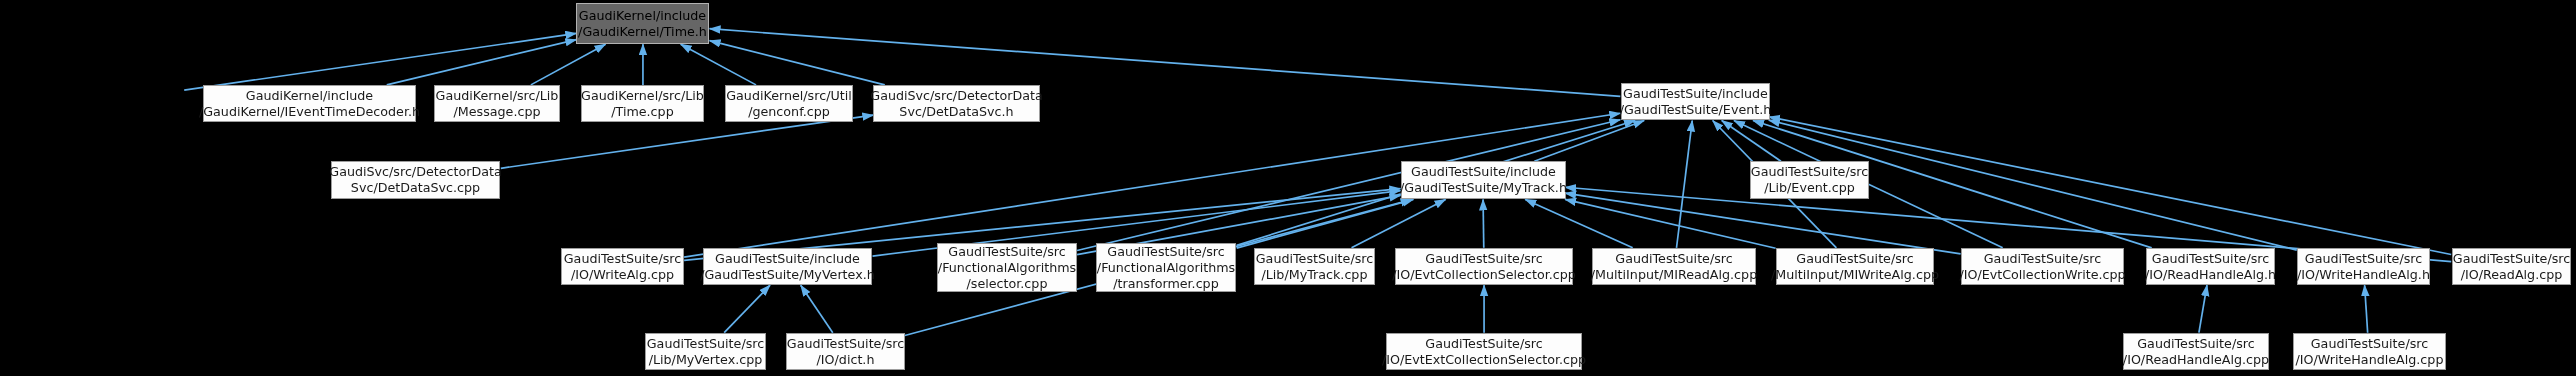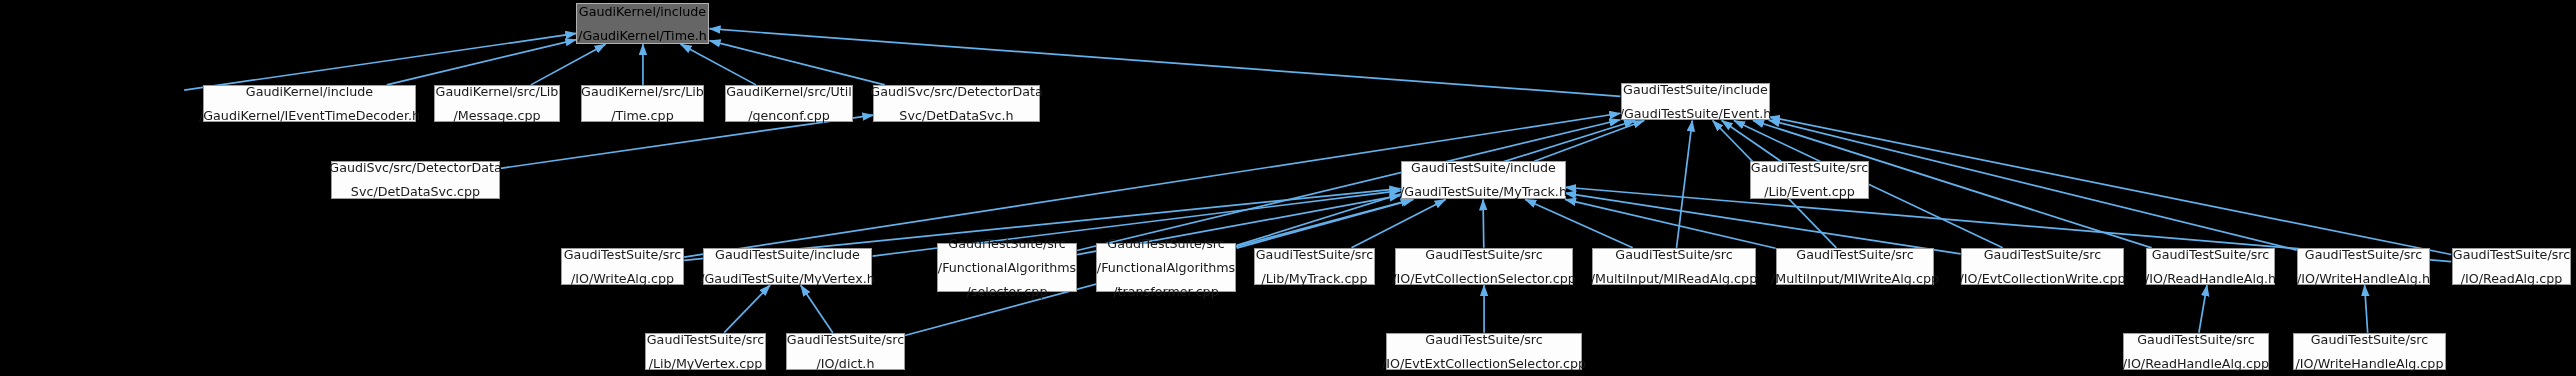--- a/index.html
+++ b/index.html
@@ -2,21 +2,21 @@
 <html style="font-size:13.6px"><head>
 <meta charset="utf-8">
 <style>
   html,body{margin:0;padding:0;background:#000;}
   #stage{position:relative;width:2576px;height:376px;background:#000;overflow:hidden;
          font-family:"DejaVu Sans","Liberation Sans",sans-serif;}
   #edges{position:absolute;left:0;top:0;z-index:1;}
   .node{position:absolute;z-index:2;box-sizing:border-box;
         background:#fdfdfd;border:1.7px solid #9d9d9d;color:#1a1a1a;
         display:flex;align-items:center;justify-content:center;text-align:center;
-        white-space:pre-line;font-size:12.7px;line-height:24px;cursor:pointer;}
+        white-space:pre-line;font-size:12.7px;line-height:16px;cursor:pointer;}
   .node.main{background:#666666;border-color:#b2b2b2;color:#000;}
 </style>
 </head>
 <body>
 
 <div id="stage" style="background: rgb(0, 0, 0);">
     <svg id="edges" width="2576" height="376" viewBox="0 0 3033 443">
       <defs>
         <marker id="arrow" markerUnits="userSpaceOnUse" markerWidth="16" markerHeight="12" refX="13" refY="5" orient="auto">
           <path d="M0,0 L14,5 L0,10 z" fill="#63b1ec"></path>

